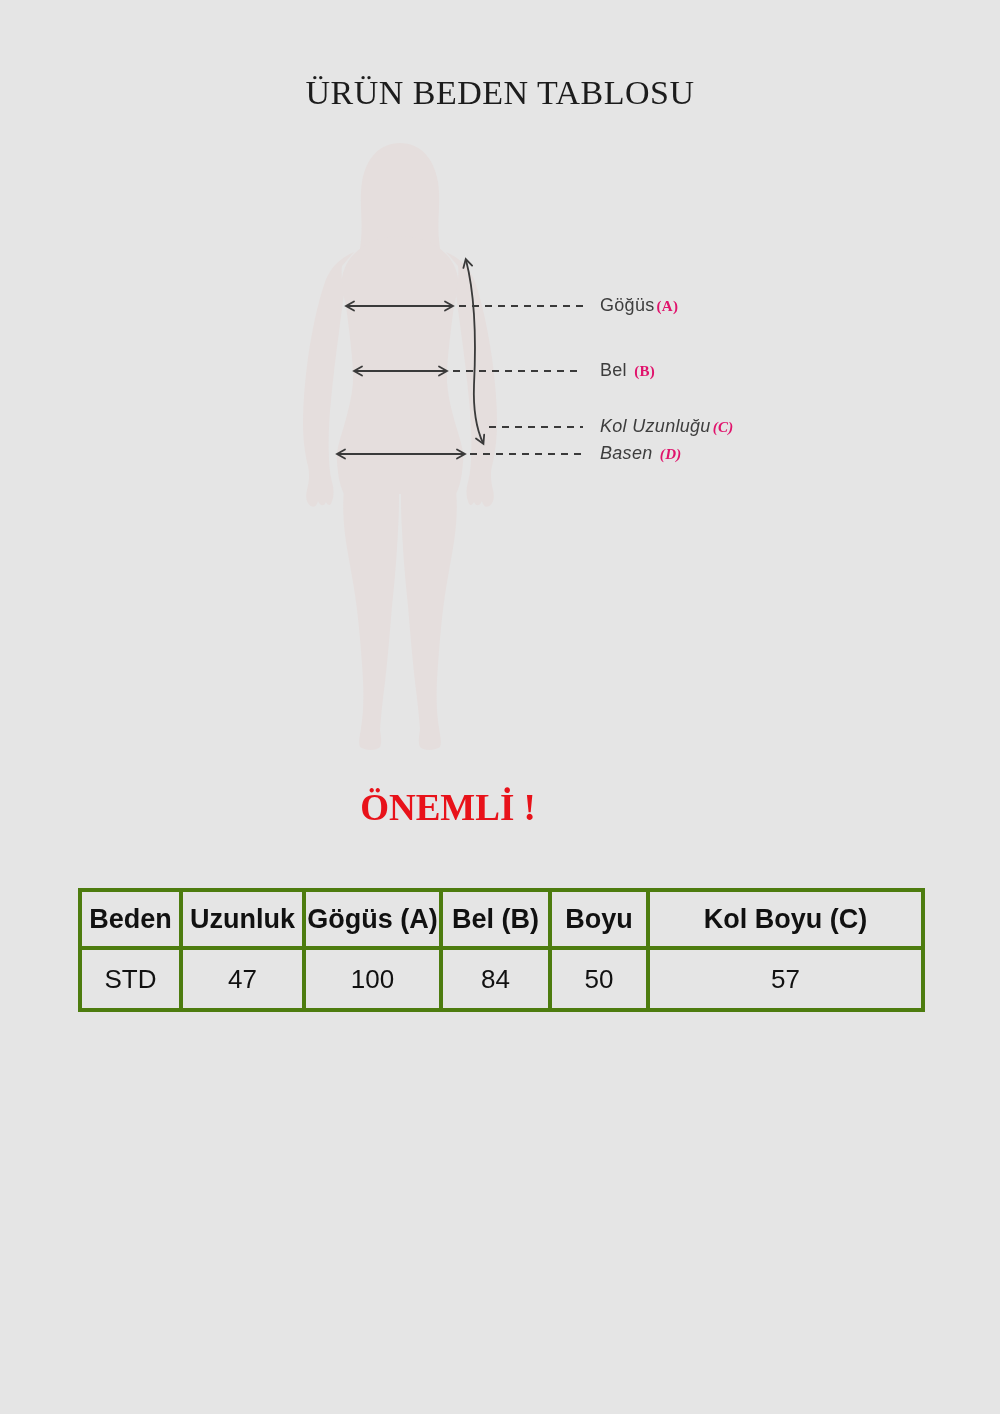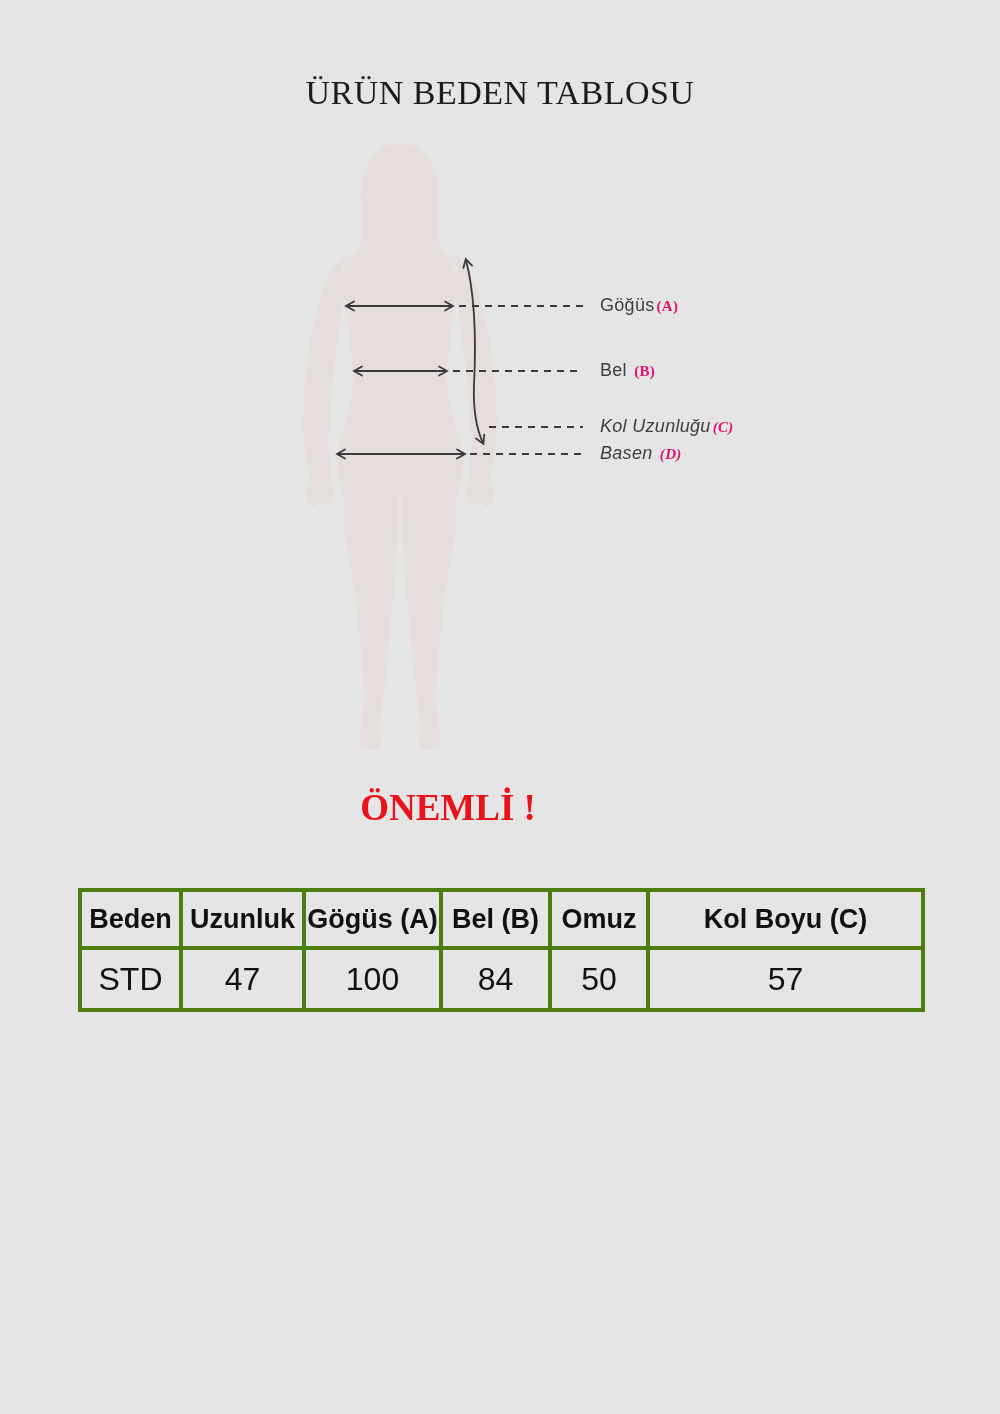--- a/index.html
+++ b/index.html
@@ -51,21 +51,21 @@
   table.size-table{
     position:absolute;left:78px;top:888px;width:847px;
     border-collapse:collapse;table-layout:fixed;
   }
   table.size-table th,table.size-table td{
     border:4px solid #4d7c0f;
     text-align:center;vertical-align:middle;
     color:#111111;overflow:hidden;
   }
   table.size-table th{height:52px;font-weight:bold;font-size:27px;}
-  table.size-table td{height:56px;font-weight:normal;font-size:32px;}
+  table.size-table td{height:56px;font-weight:normal;font-size:26px;}
   .col-beden{width:101px;}
   .col-uzunluk{width:123px;}
   .col-gogus{width:137px;}
   .col-bel{width:109px;}
   .col-omuz{width:98px;}
   .col-kol{width:275px;}
 </style>
 </head>
 <body>
 
@@ -155,21 +155,21 @@
       <col class="col-bel">
         <col class="col-omuz">
         <col class="col-kol">
     </colgroup>
     <thead>
       <tr>
         <th>Beden</th>
         <th>Uzunluk</th>
         <th>Gögüs (A)</th>
         <th>Bel (B)</th>
-        <th>Omuz</th>
+        <th>Boyu</th>
         <th>Kol Boyu (C)</th>
       </tr>
     </thead>
     <tbody>
       <tr>
         <td>STD</td>
         <td>47</td>
         <td>100</td>
         <td>84</td>
         <td>50</td>

